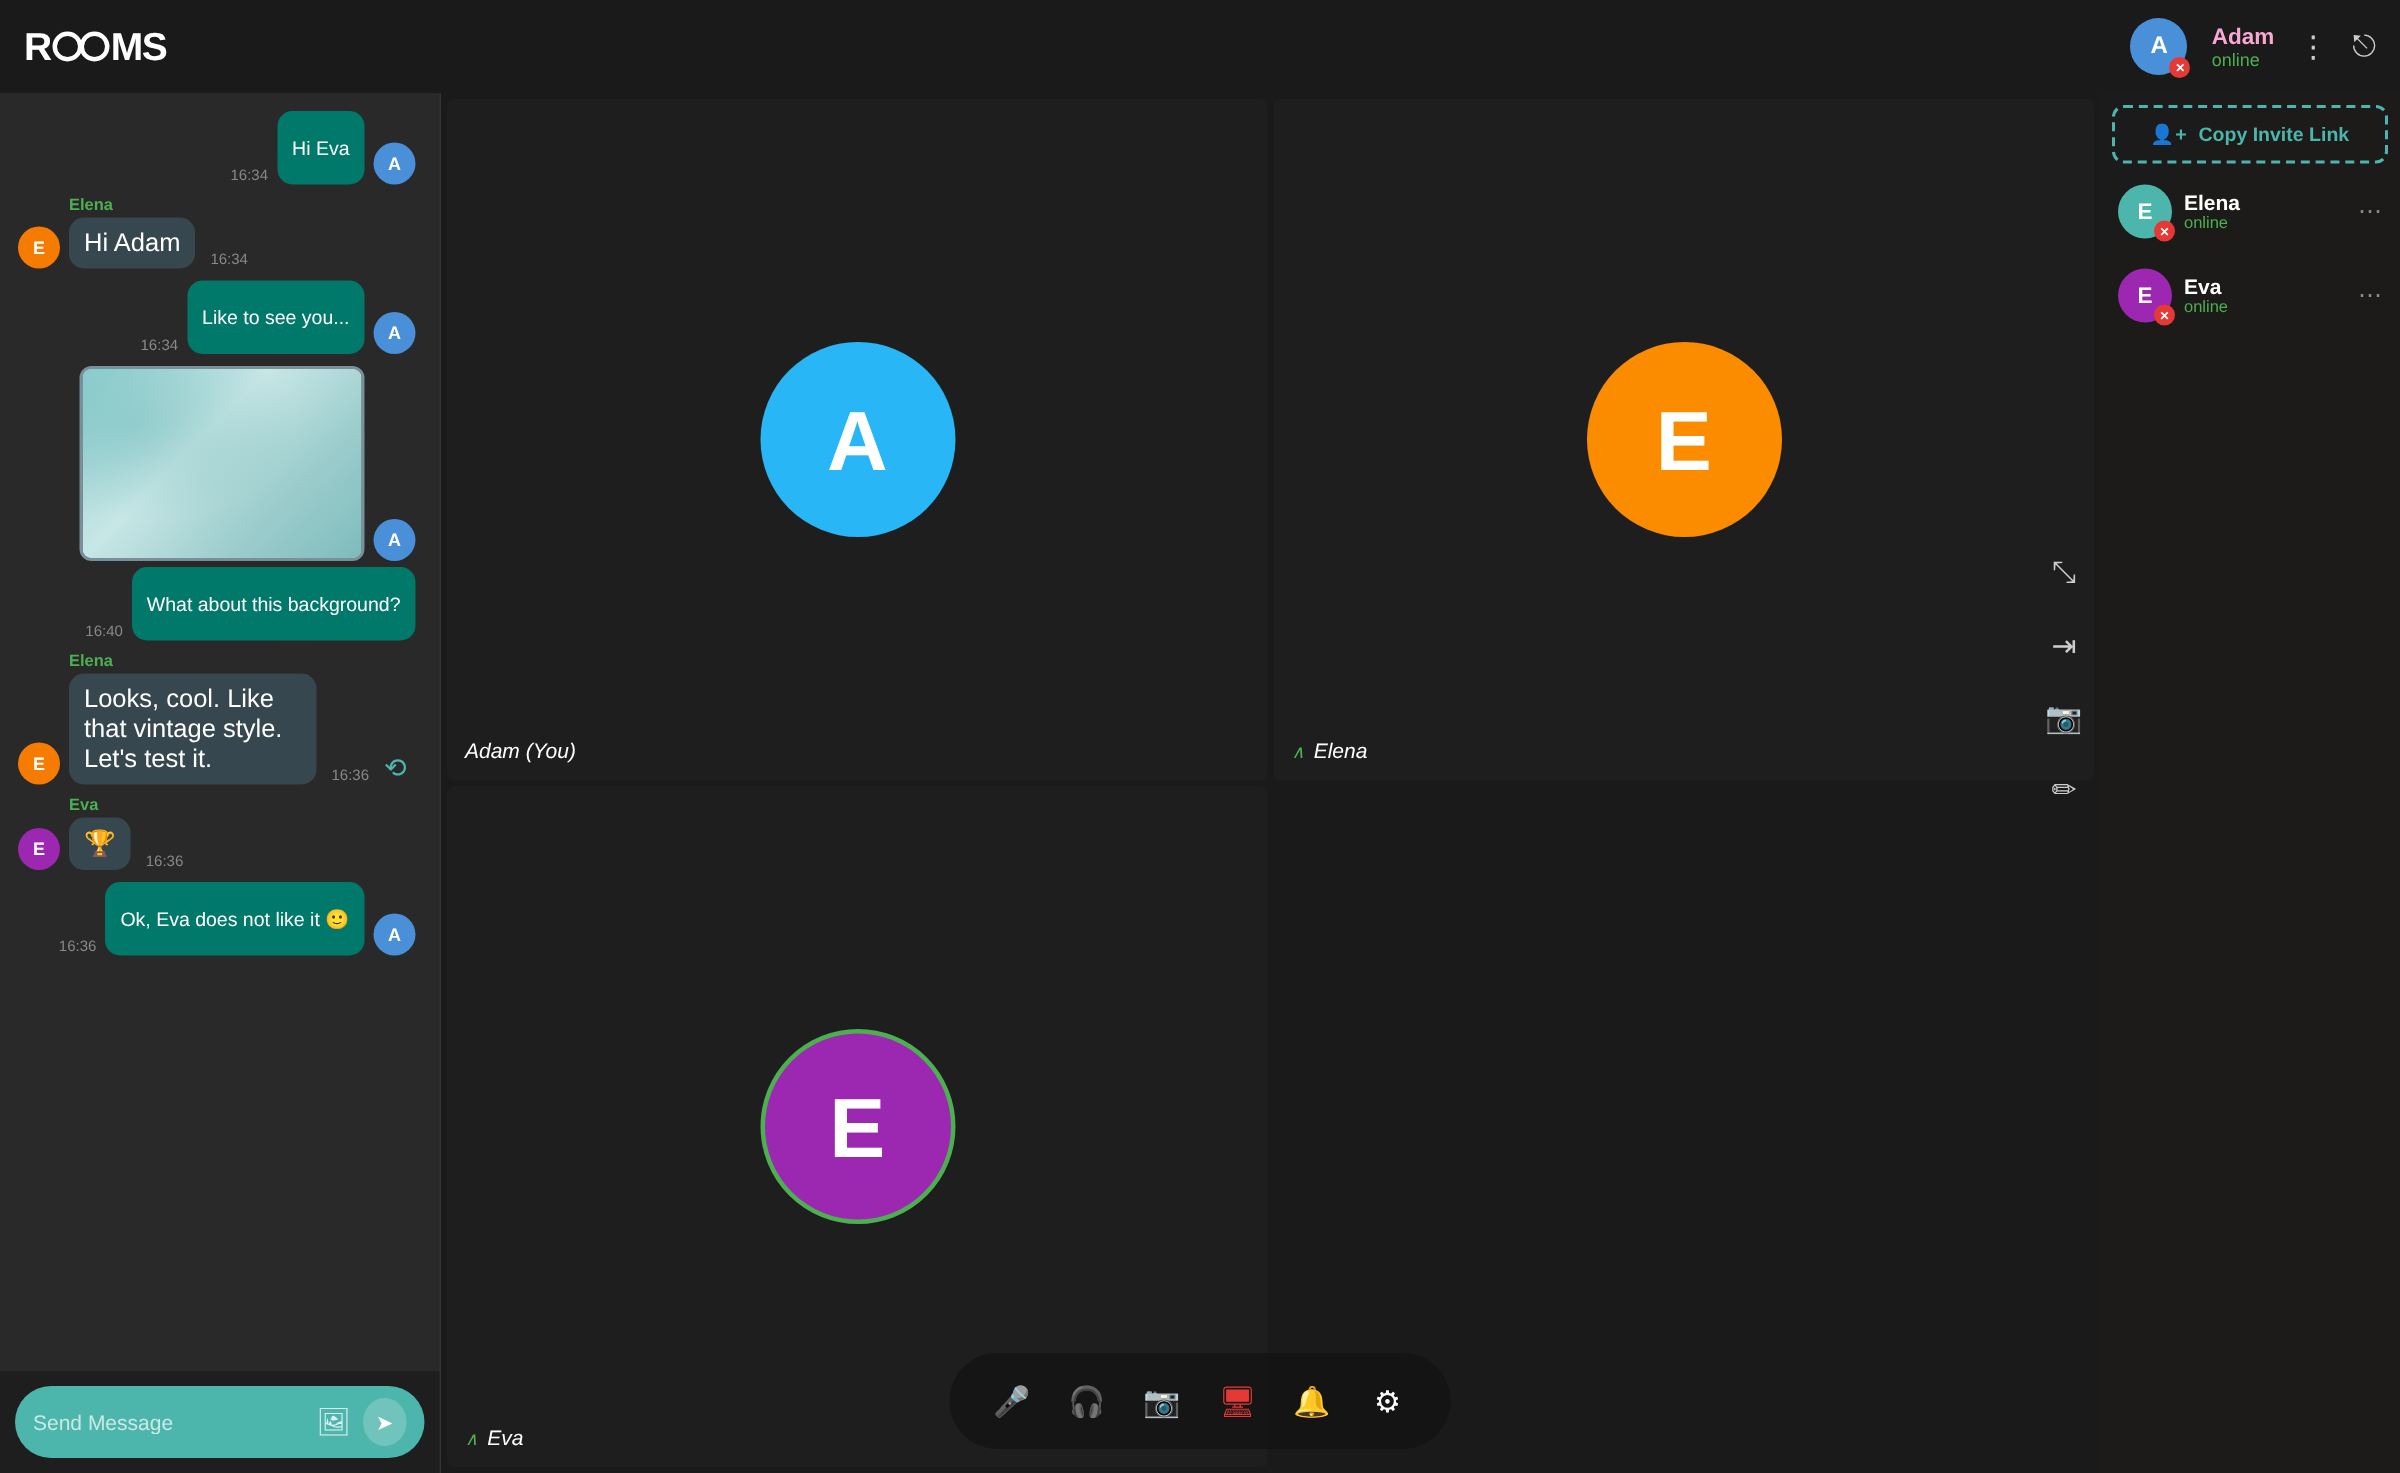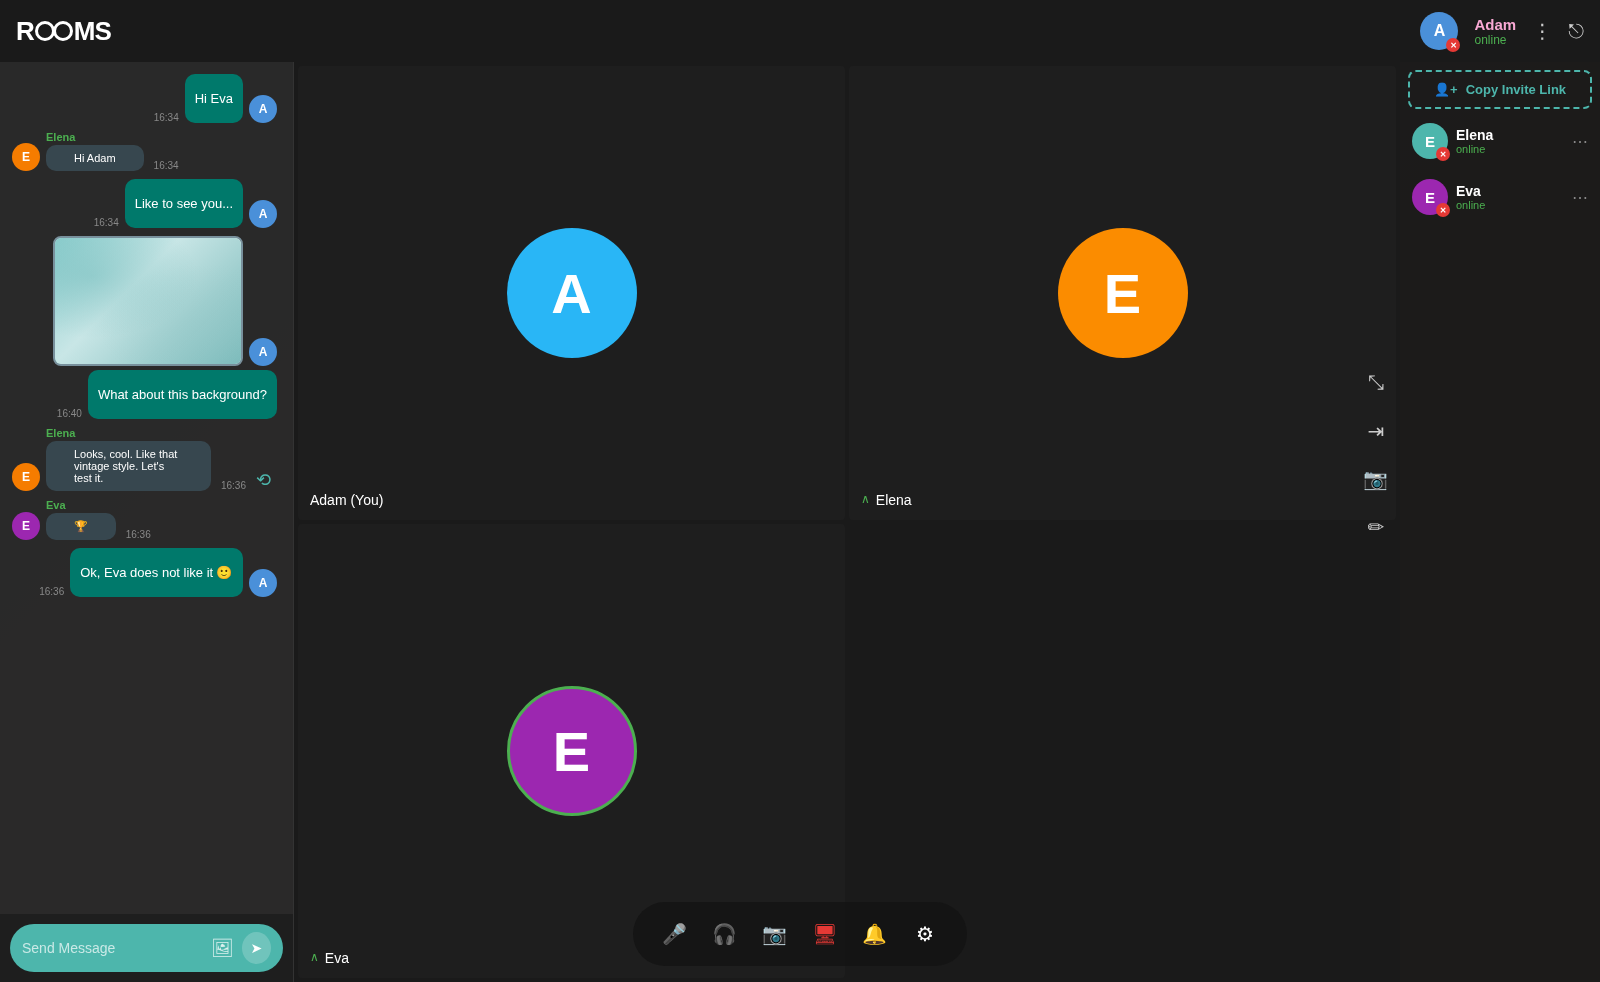--- a/index.html
+++ b/index.html
@@ -170,23 +170,23 @@
     }
     .bubble-sender {
       font-size: 11px;
       color: #4caf50;
       margin-bottom: 2px;
       font-weight: 600;
     }
     .bubble {
       background: #37474f;
       color: white;
-      padding: 7px 28px;
+      padding: 7px 10px;
       border-radius: 10px;
-      font-size: 11px;
+      font-size: 17px;
       position: relative;
     }
     .bubble-time {
       font-size: 10px;
       color: #888;
       margin-left: 6px;
       white-space: nowrap;
     }
     .bubble-content {
       display: flex;
@@ -311,22 +311,23 @@
     .av-orange { background: #fb8c00; }
     .av-purple { background: #9c27b0; border: 3px solid #4caf50; }
 
     .video-label {
       position: absolute;
       bottom: 12px;
       left: 12px;
       color: white;
       font-size: 14px;
       display: flex;
-      align-items: flex-start;
+      align-items: flex-end;
       gap: 6px;
+      font-style: italic;
     }
     .video-label-icon {
       font-size: 12px;
       color: #4caf50;
     }
 
     
     .right-sidebar {
       width: 200px;
       background: rgba(25, 25, 25, 0.95);

